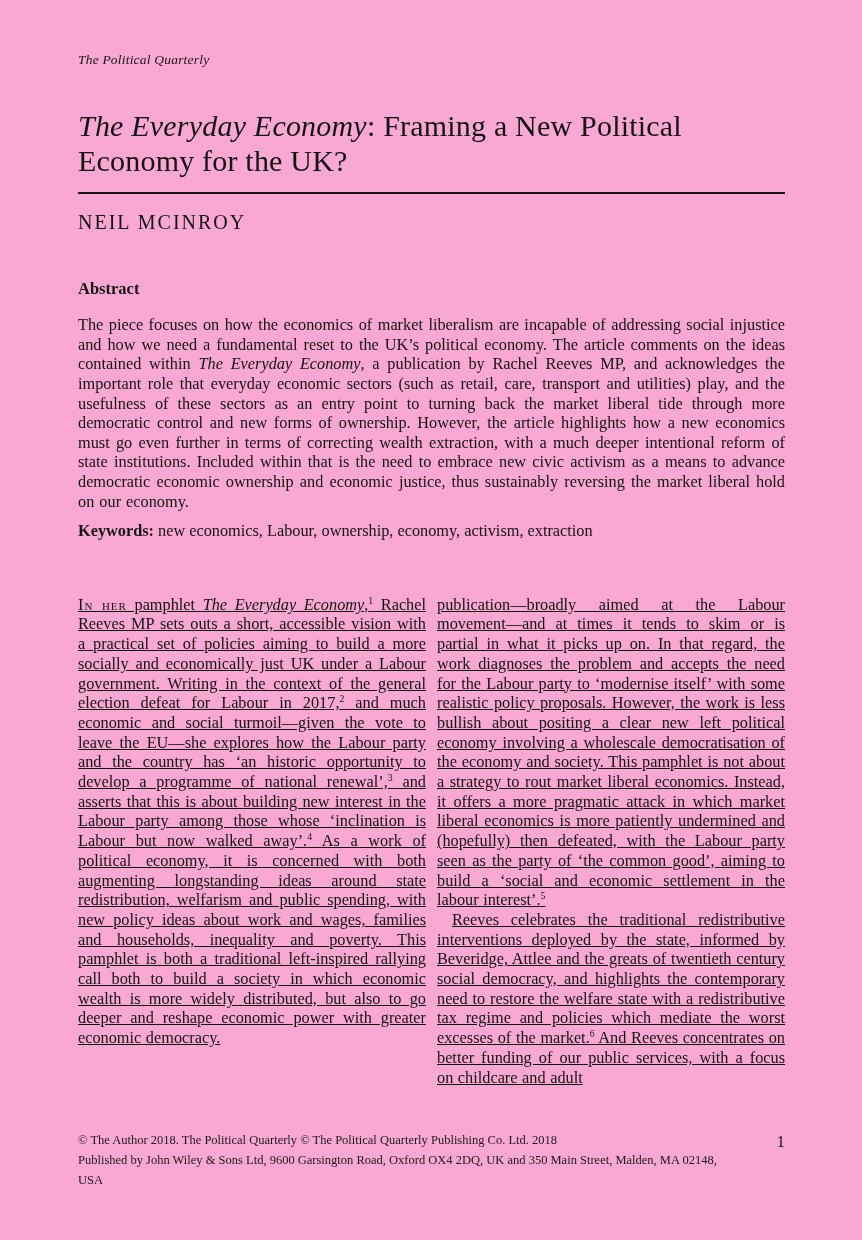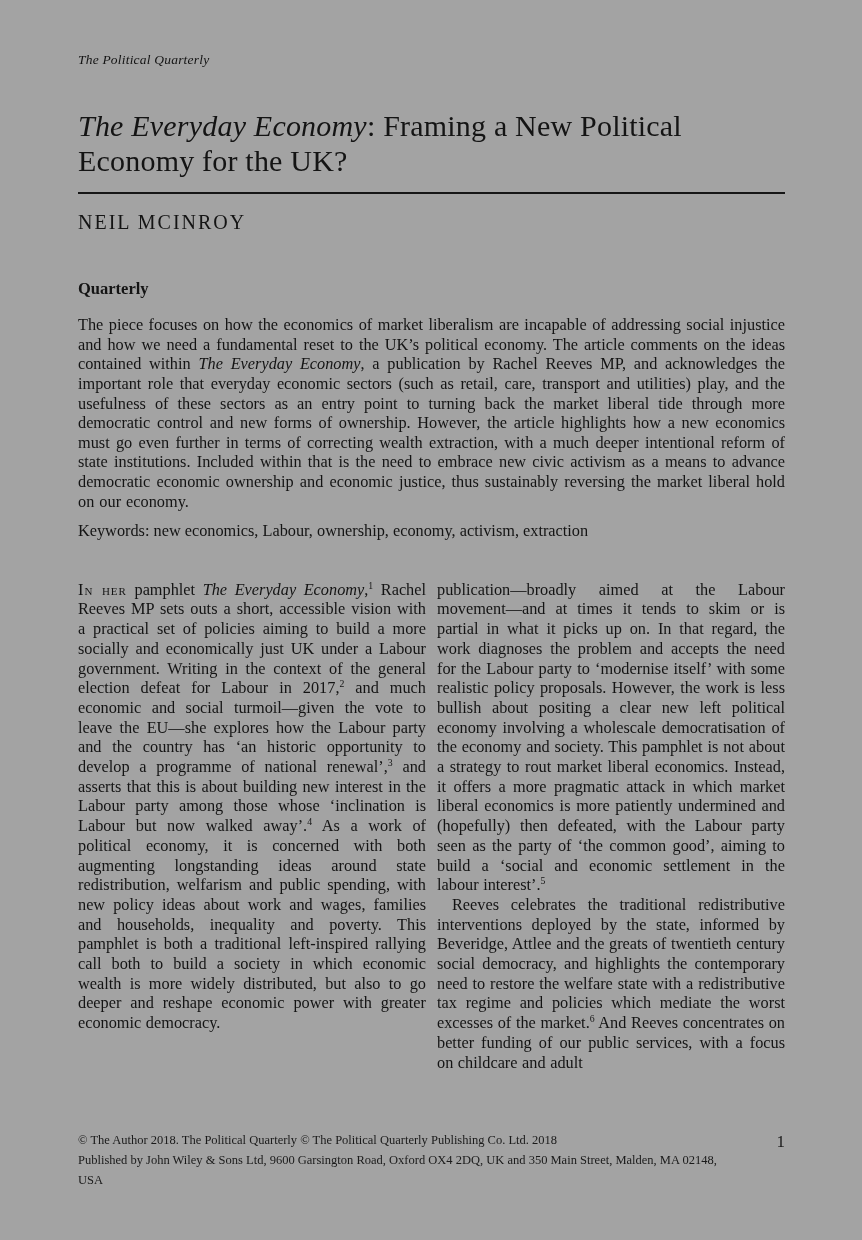--- a/index.html
+++ b/index.html
@@ -4,21 +4,21 @@
 <style>
   html, body {
     margin: 0;
     padding: 0;
     background: #ffffff;
   }
   .page {
     position: relative;
     width: 862px;
     height: 1240px;
-    background: #a3a3a3;
+    background: #f9a8d4;
     color: #141414;
     font-family: "Liberation Serif", "DejaVu Serif", serif;
     overflow: hidden;
     box-sizing: border-box;
     padding: 52px 77px 0 78px;
   }
   .journal-header {
     font-style: italic;
     font-size: 13.5px;
     letter-spacing: 0.2px;
@@ -52,40 +52,41 @@
     line-height: 19.6px;
     text-align: justify;
     word-spacing: 1px;
   }
   .keywords {
     margin-top: 10px;
     font-size: 16.3px;
     line-height: 19.6px;
   }
   .columns {
-    margin-top: 39px;
+    margin-top: 54px;
     display: flex;
     gap: 11px;
+    text-decoration: underline;
   }
   .col {
     flex: 1 1 0;
     min-width: 0;
   }
   .col p {
     margin: 0;
     font-size: 16.3px;
     line-height: 19.7px;
     text-align: justify;
     word-spacing: 0.5px;
   }
   .col p.indent {
     text-indent: 15px;
   }
   .rt-i   { font-style: italic; }
-  .rt-b   { font-weight: normal; margin-top: 12px; }
+  .rt-b   { font-weight: bold; margin-top: 12px; }
   .rt-sup { font-size: 0.6em; vertical-align: super; line-height: 0; }
   .rt-sc  { font-variant: small-caps; letter-spacing: 1px; }
   .footer {
     position: absolute;
     left: 78px;
     right: 77px;
     top: 1131px;
     font-size: 12.5px;
     line-height: 1.58;
     color: #1a1a1a;
@@ -104,21 +105,21 @@
 <div class="page">
 
   <div class="journal-header">The Political Quarterly</div>
 
   <h1 class="article-title"><span class="rt-i">The Everyday Economy</span><span>: Framing a New Political Economy for the UK?</span></h1>
 
   <hr class="title-rule">
 
   <div class="author">NEIL MCINROY</div>
 
-  <div class="abstract-heading">Quarterly</div>
+  <div class="abstract-heading">Abstract</div>
 
   <div class="abstract-body"><span>The piece focuses on how the economics of market liberalism are incapable of addressing social injustice and how we need a fundamental reset to the UK’s political economy. The article comments on the ideas contained within </span><span class="rt-i">The Everyday Economy</span><span>, a publication by Rachel Reeves MP, and acknowledges the important role that everyday economic sectors (such as retail, care, transport and utilities) play, and the usefulness of these sectors as an entry point to turning back the market liberal tide through more democratic control and new forms of ownership. However, the article highlights how a new economics must go even further in terms of correcting wealth extraction, with a much deeper intentional reform of state institutions. Included within that is the need to embrace new civic activism as a means to advance democratic economic ownership and economic justice, thus sustainably reversing the market liberal hold on our economy.</span></div>
 
   <div class="keywords"><span class="rt-b">Keywords:</span><span>  new economics, Labour, ownership, economy, activism, extraction</span></div>
 
   <div class="columns">
     <div class="col">
       <p><span class="rt-sc">In her</span><span> pamphlet </span><span class="rt-i">The Everyday Economy</span><span>,</span><span class="rt-sup">1</span><span> Rachel Reeves MP sets outs a short, accessible vision with a practical set of policies aiming to build a more socially and economically just UK under a Labour government. Writing in the context of the general election defeat for Labour in 2017,</span><span class="rt-sup">2</span><span> and much economic and social turmoil—given the vote to leave the EU—she explores how the Labour party and the country has ‘an historic opportunity to develop a programme of national renewal’,</span><span class="rt-sup">3</span><span> and asserts that this is about building new interest in the Labour party among those whose ‘inclination is Labour but now walked away’.</span><span class="rt-sup">4</span><span> As a work of political economy, it is concerned with both augmenting longstanding ideas around state redistribution, welfarism and public spending, with new policy ideas about work and wages, families and households, inequality and poverty. This pamphlet is both a traditional left-inspired rallying call both to build a society in which economic wealth is more widely distributed, but also to go deeper and reshape economic power with greater economic democracy.</span></p>
     </div>
     <div class="col">

